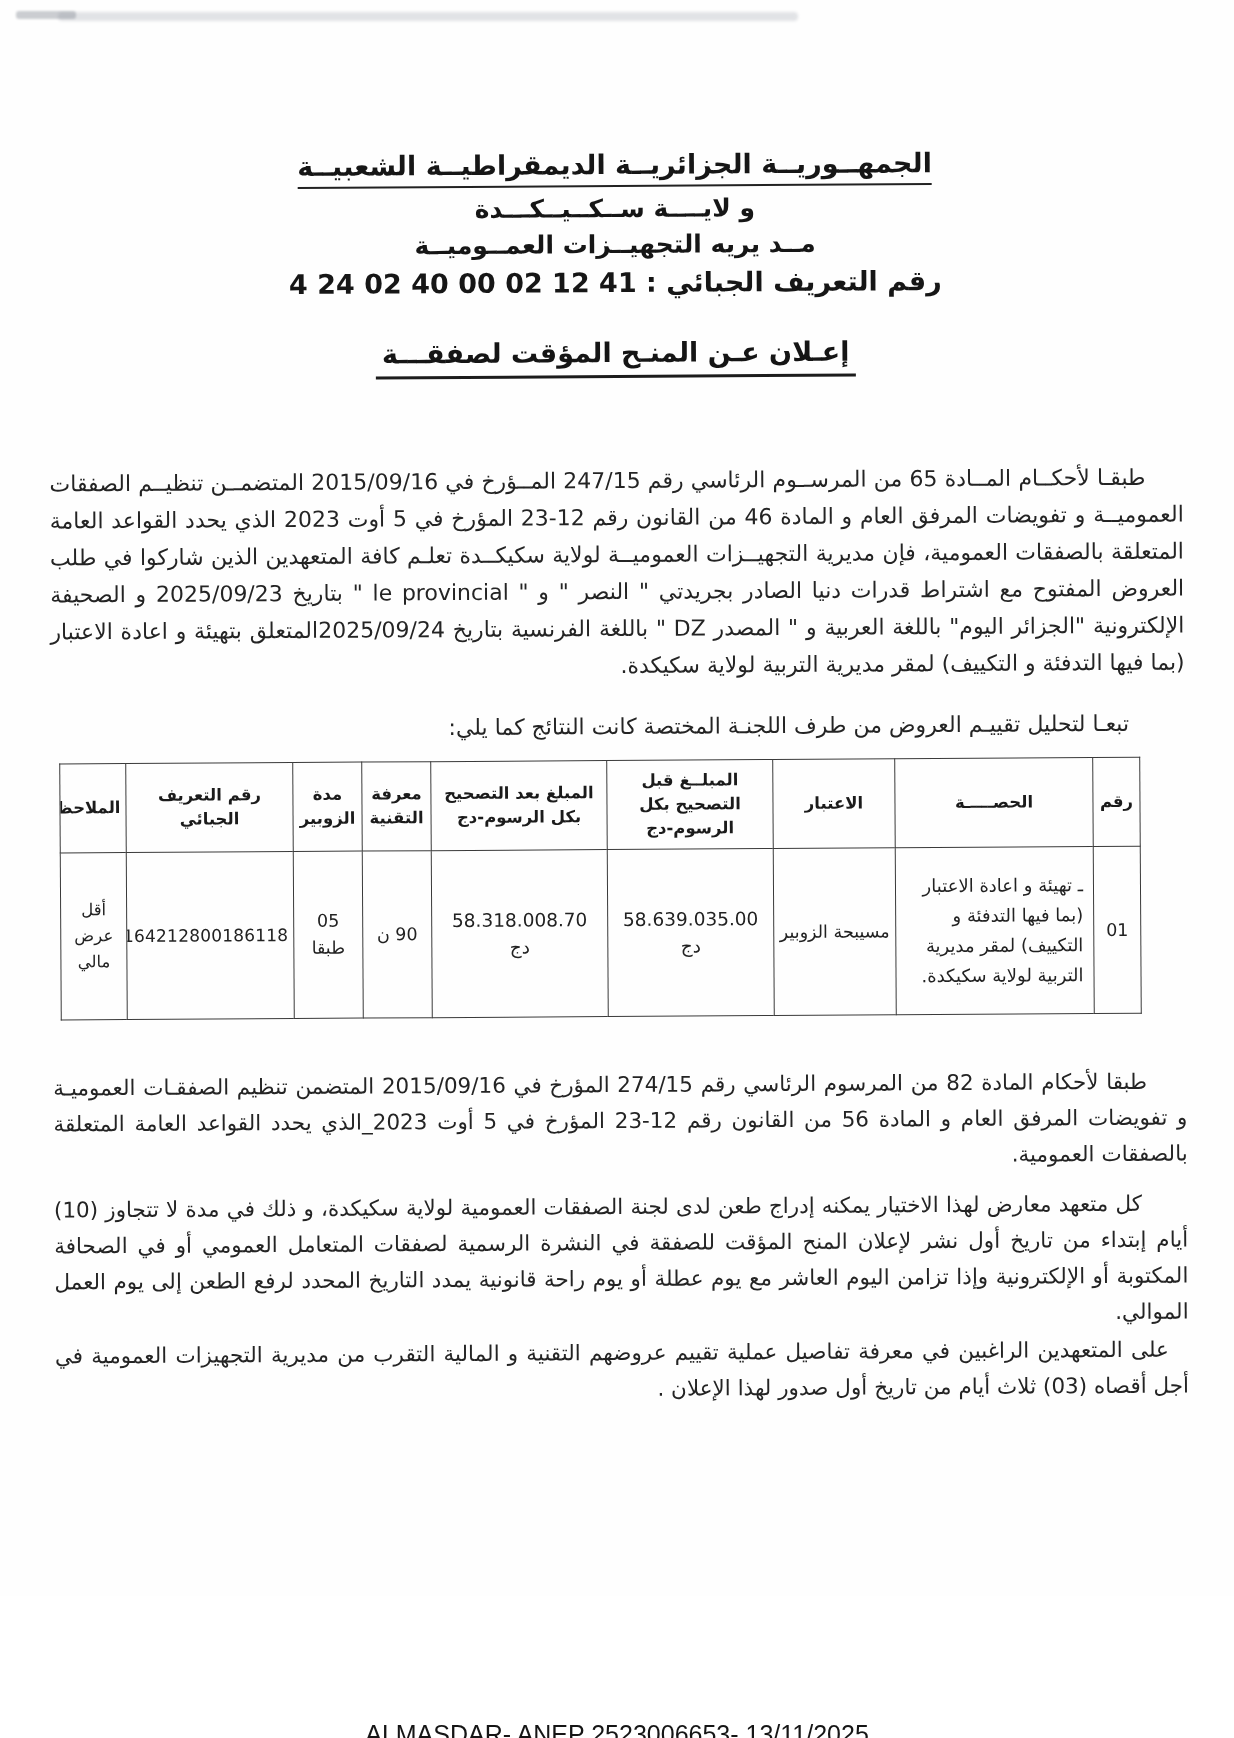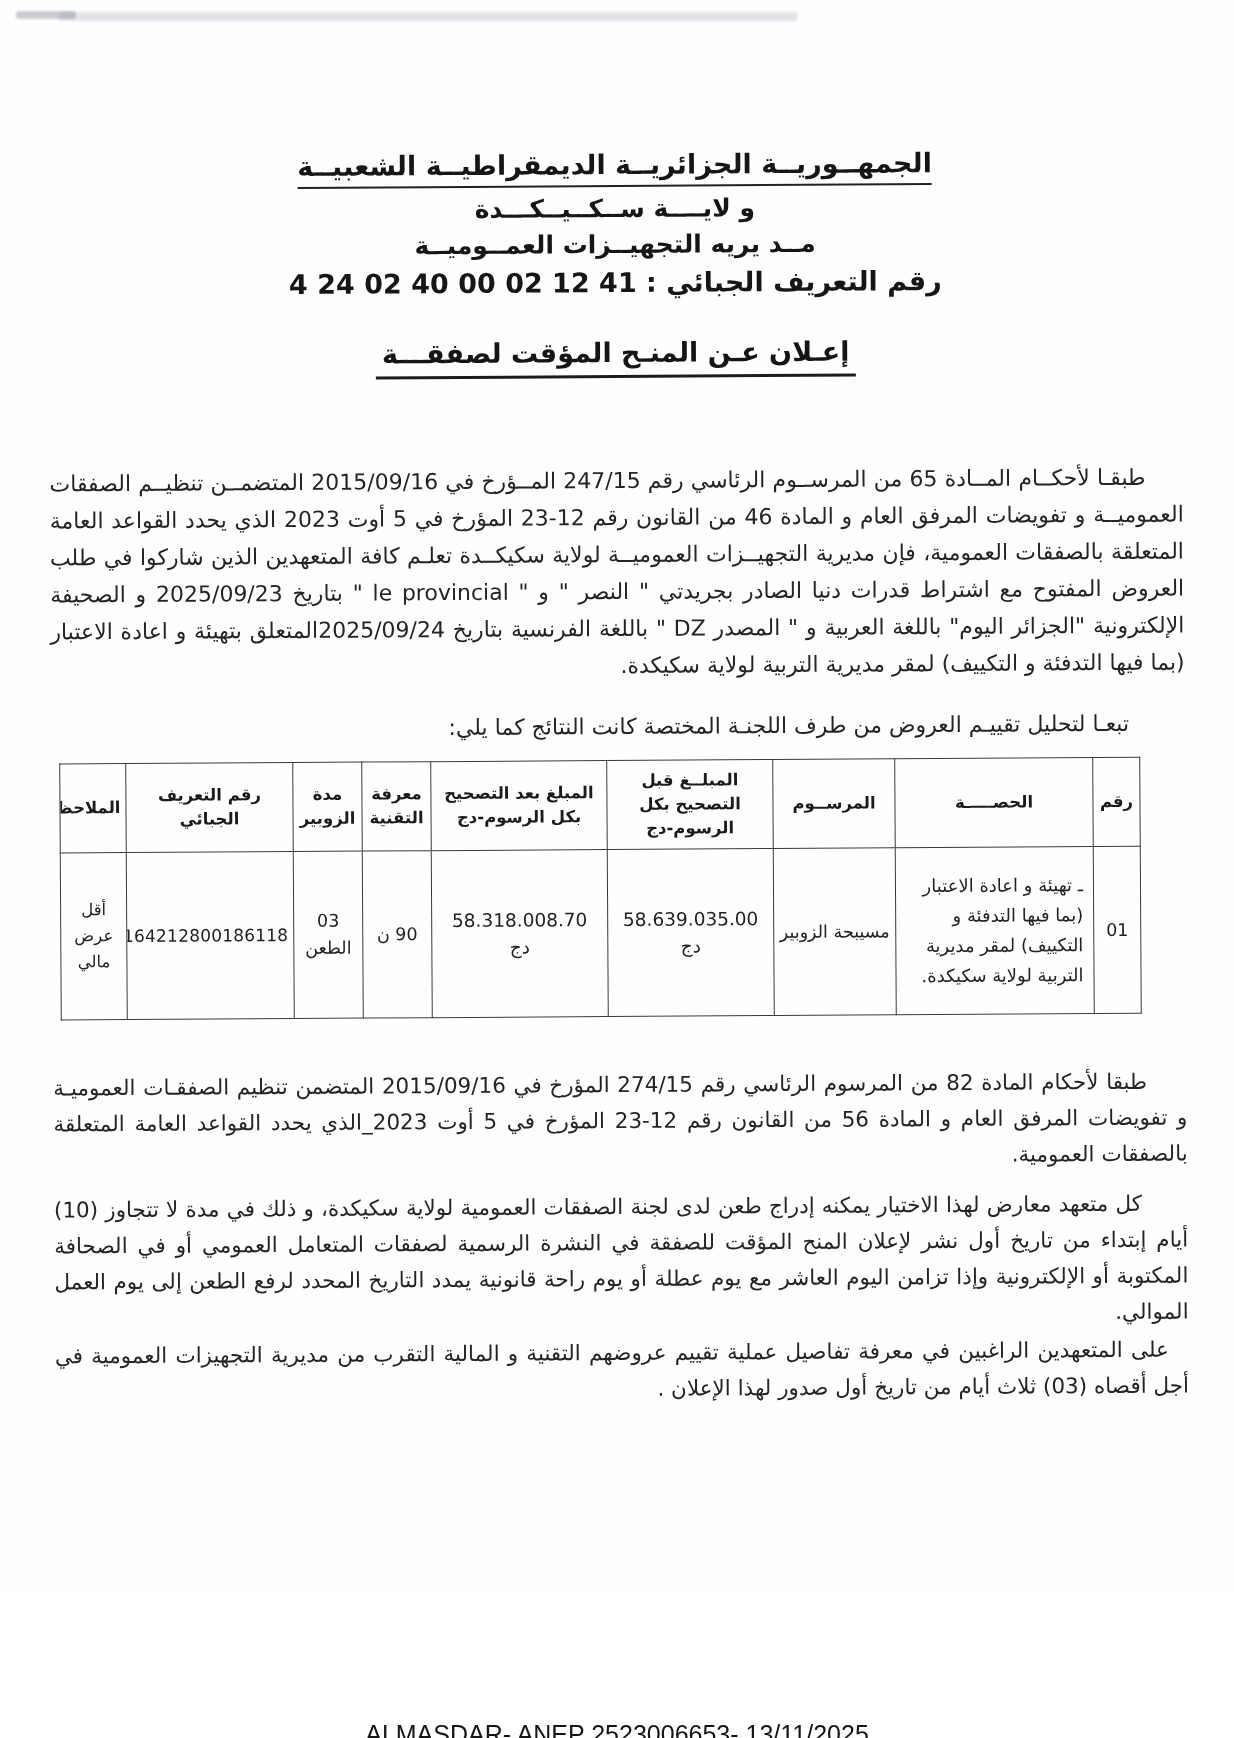--- a/index.html
+++ b/index.html
@@ -142,21 +142,21 @@
           <col style="width:176px">
           <col style="width:69px">
           <col style="width:69px">
           <col style="width:167px">
           <col style="width:66px">
         </colgroup>
         <thead>
           <tr>
             <th>رقم</th>
             <th>الحصـــــة</th>
-            <th>المرســوم</th>
+            <th>الاعتبار</th>
             <th>المبلــغ قبل التصحيح بكل الرسوم-دج</th>
             <th>المبلغ بعد التصحيح بكل الرسوم-دج</th>
             <th>معرفة التقنية</th>
             <th>مدة الزوبير</th>
             <th>رقم التعريف الجبائي</th>
             <th>الملاحظة</th>
           </tr>
         </thead>
         <tbody>
           <tr>
@@ -166,22 +166,22 @@
             <td class="cell-amount">
               <div>58.639.035.00</div>
               <div>دج</div>
             </td>
             <td class="cell-amount">
               <div>58.318.008.70</div>
               <div>دج</div>
             </td>
             <td>90 ن</td>
             <td>
-              <div>03</div>
-              <div>الطعن</div>
+              <div>05</div>
+              <div>طبقا</div>
             </td>
             <td class="cell-taxid">164212800186118</td>
             <td class="cell-note">أقل عرض مالي</td>
           </tr>
         </tbody>
       </table>
 
       <p class="para p-legal">طبقا لأحكام المادة 82  من المرسوم الرئاسي رقم 274/15 المؤرخ في 2015/09/16 المتضمن تنظيم الصفقـات العموميـة و تفويضات المرفق العام و المادة 56 من القانون رقم 12-23 المؤرخ في 5 أوت 2023_الذي يحدد القواعد العامة المتعلقة بالصفقات العمومية.</p>
       <p class="para p-appeal">كل متعهد معارض لهذا الاختيار يمكنه إدراج طعن لدى لجنة الصفقات العمومية لولاية سكيكدة، و ذلك في مدة لا تتجاوز (10) أيام إبتداء من تاريخ أول نشر لإعلان المنح المؤقت للصفقة في النشرة الرسمية لصفقات المتعامل العمومي أو في الصحافة المكتوبة أو الإلكترونية وإذا تزامن اليوم العاشر مع يوم عطلة أو يوم راحة قانونية يمدد التاريخ المحدد لرفع الطعن إلى يوم العمل الموالي.</p>
       <p class="para p-details">على المتعهدين الراغبين في معرفة تفاصيل عملية تقييم عروضهم التقنية و المالية التقرب من مديرية التجهيزات العمومية في أجل أقصاه (03) ثلاث أيام من تاريخ أول صدور لهذا الإعلان .</p>

